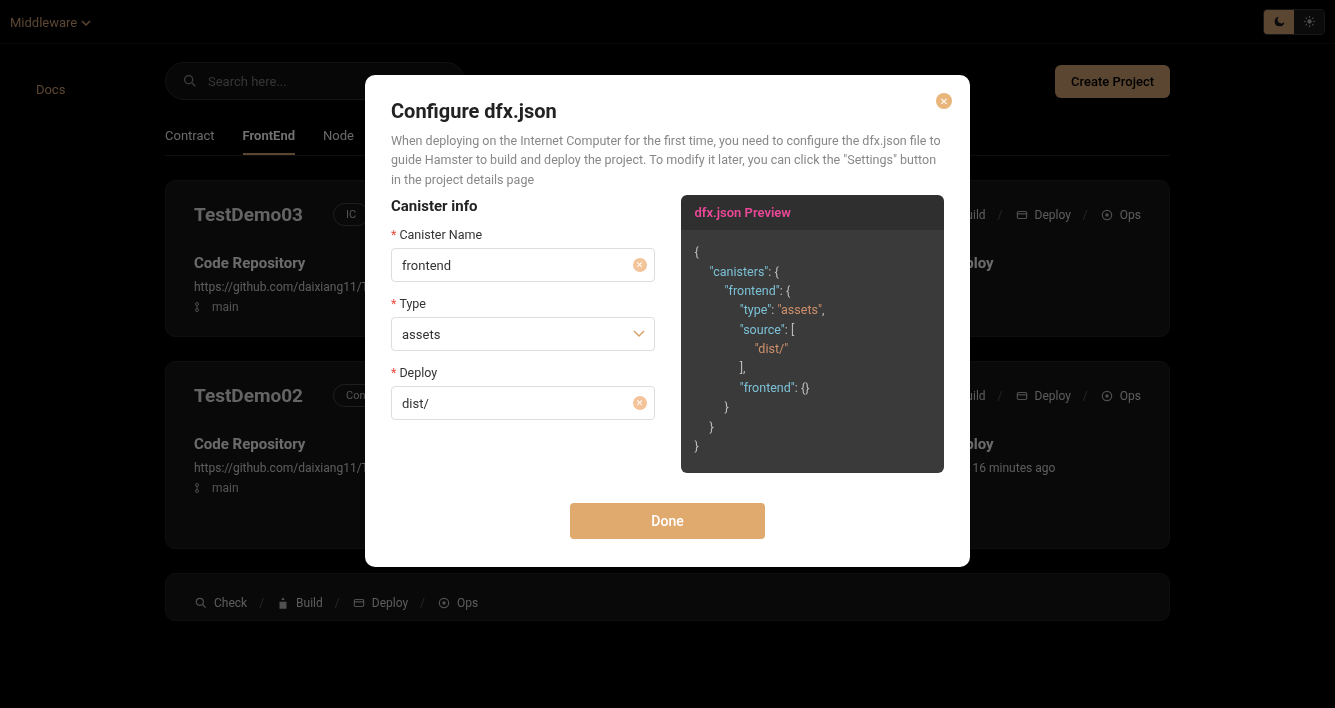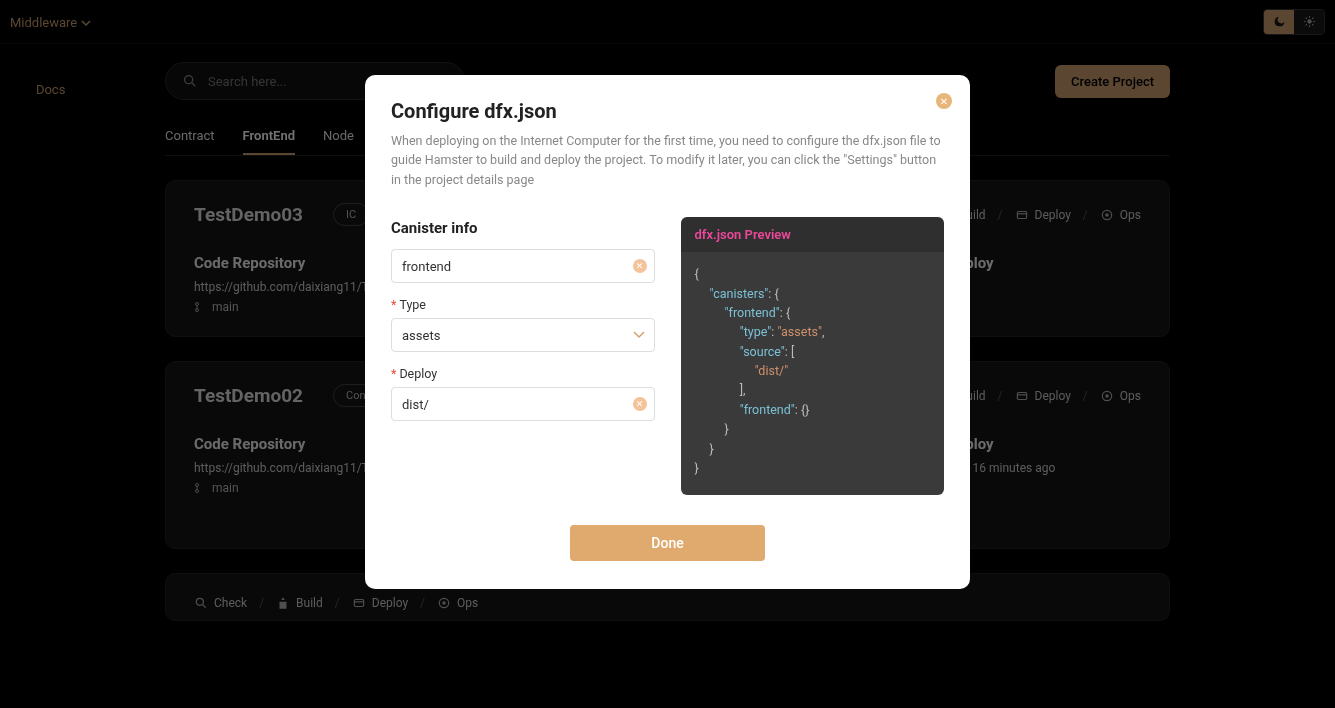--- a/index.html
+++ b/index.html
@@ -62,21 +62,21 @@
   .repo-url{font-size:12px;color:#ccc;overflow:hidden;text-overflow:ellipsis;white-space:nowrap;max-width:220px;}
   .branch{display:flex;align-items:center;gap:6px;font-size:12px;color:#bbb;margin-top:6px;}
   .card-links{display:flex;gap:120px;margin-top:16px;font-size:13px;}
   .link{color:var(--link);cursor:pointer;}
   .status-line{font-size:12px;color:#ccc;}
 
   
   .overlay{position:fixed;inset:0;background:rgba(0,0,0,0.55);display:flex;align-items:flex-start;justify-content:center;padding-top:75px;}
   .modal{width:605px;background:#fff;border-radius:10px;padding:24px 26px 28px;color:#222;position:relative;}
   .modal h2{margin:0 0 8px 0;font-size:20px;font-weight:700;}
-  .modal-desc{font-size:12.5px;color:#888;line-height:1.55;margin-bottom:28px;}
+  .modal-desc{font-size:12.5px;color:#888;line-height:1.55;margin-bottom:6px;}
   .close-x{position:absolute;top:18px;right:18px;width:16px;height:16px;border-radius:50%;background:#e8b57a;display:flex;align-items:center;justify-content:center;cursor:pointer;color:#fff;font-size:10px;}
 
   .modal-cols{display:flex;gap:26px;}
   .form-col{flex:1;}
   .preview-col{flex:1;}
   .section-title{font-size:15px;font-weight:700;margin:2px 0 12px;}
   .field{margin-bottom:14px;}
   .label{font-size:12.5px;color:#333;margin-bottom:6px;display:block;}
   .req{color:#e74c3c;margin-right:3px;}
   .inputwrap{position:relative;}
@@ -343,20 +343,21 @@
     <div class="close-x">✕</div>
     <h2>Configure dfx.json</h2>
     <div class="modal-desc">When deploying on the Internet Computer for the first time, you need to configure the dfx.json file to guide Hamster to build and deploy the project. To modify it later, you can click the "Settings" button in the project details page</div>
 
     <div class="modal-cols">
 
       <div class="form-col">
         <div class="section-title">Canister info</div>
 
         <div class="field">
+          <span class="label"><span class="req">*</span><span>Canister Name</span></span>
           <div class="inputwrap">
             <input value="frontend" style="">
             <span class="clear-dot">✕</span>
           </div>
         </div>
 
         <div class="field">
           <span class="label"><span class="req">*</span><span>Type</span></span>
           <div class="inputwrap">
             <div class="select">assets</div>

